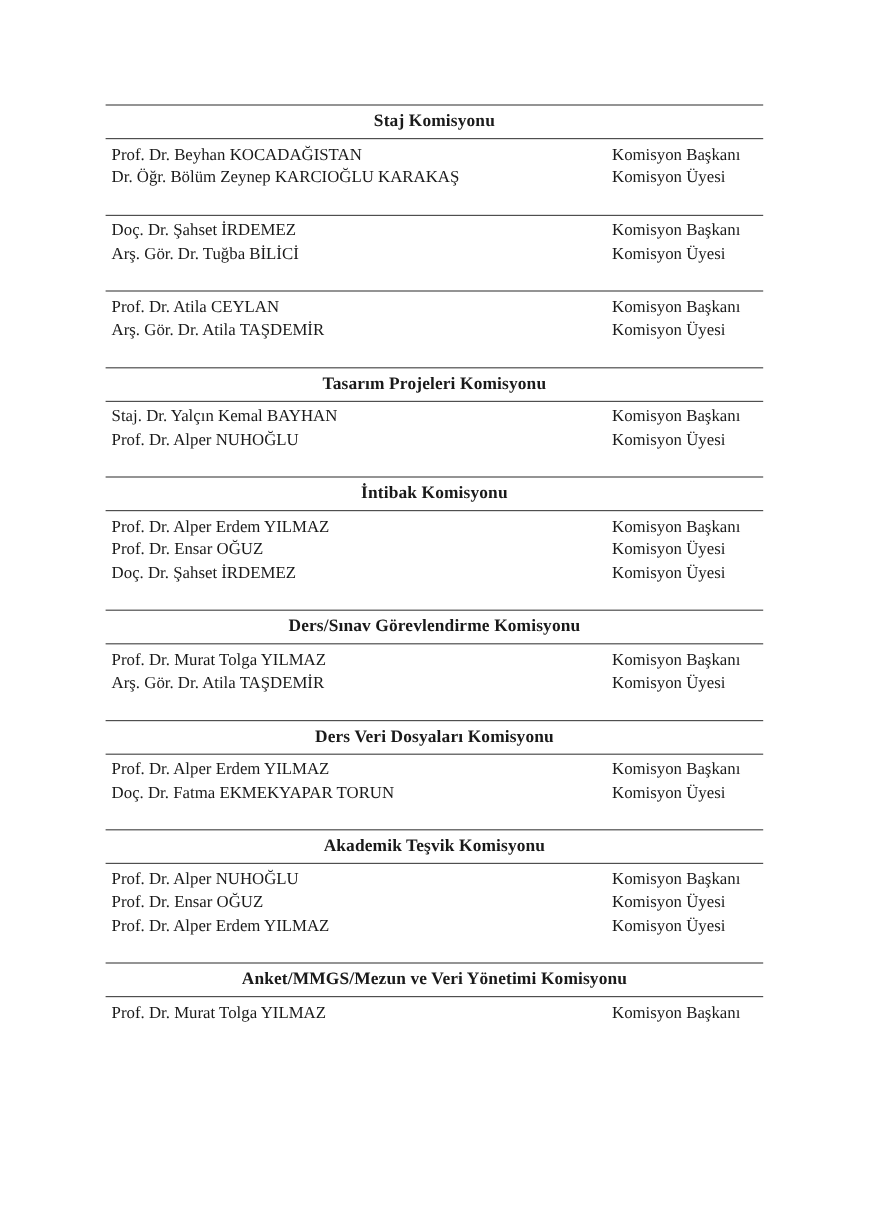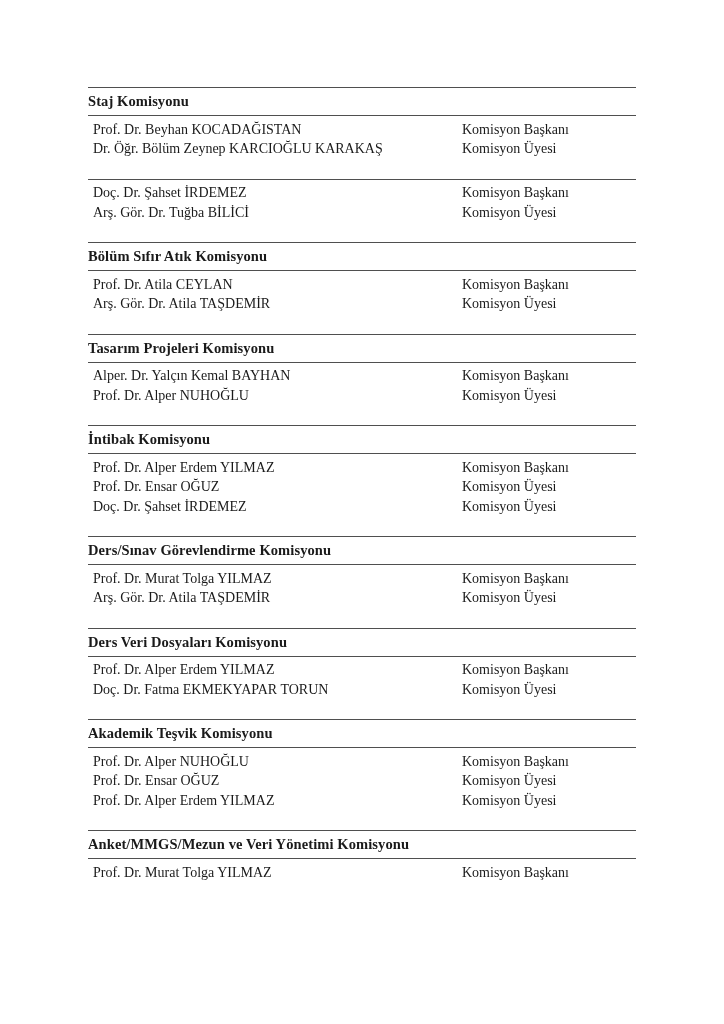--- a/index.html
+++ b/index.html
@@ -24,32 +24,33 @@
   }
   .section {
     border-top: 1.5px solid var(--line-color, #4f4f4f);
   }
   .section-title {
     margin: 0;
     padding: 5px 0;
     font-size: 14.5px;
     font-weight: bold;
     line-height: 17px;
-    text-align: left;
+    text-align: center;
     border-bottom: 1.5px solid var(--line-color, #4f4f4f);
     letter-spacing: 0.1px;
   }
   .rows {
     padding: 3.5px 0 20px 0;
   }
   .row {
     display: flex;
     padding-left: 5px;
     font-size: 14px;
     line-height: 19.5px;
+    gap: 48px;
   }
   .name {
     width: 369px;
     flex: 0 0 369px;
     white-space: nowrap;
   }
   .role {
     flex: 1;
     white-space: nowrap;
   }
@@ -82,39 +83,38 @@
   </div>
 
   <div class="row">
     <span class="name">Arş. Gör. Dr. Tuğba BİLİCİ</span>
     <span class="role">Komisyon Üyesi</span>
   </div>
 </div>
   </section>
 
   <section class="section">
-    <h2 class="section-title">Bölüm Sıfır Atık Komisyonu</h2>
     <div class="rows">
   <div class="row">
     <span class="name">Prof. Dr. Atila CEYLAN</span>
     <span class="role">Komisyon Başkanı</span>
   </div>
 
   <div class="row">
     <span class="name">Arş. Gör. Dr. Atila TAŞDEMİR</span>
     <span class="role">Komisyon Üyesi</span>
   </div>
 </div>
   </section>
 
   <section class="section">
     <h2 class="section-title">Tasarım Projeleri Komisyonu</h2>
     <div class="rows">
   <div class="row">
-    <span class="name">Alper. Dr. Yalçın Kemal BAYHAN</span>
+    <span class="name">Staj. Dr. Yalçın Kemal BAYHAN</span>
     <span class="role">Komisyon Başkanı</span>
   </div>
 
   <div class="row">
     <span class="name">Prof. Dr. Alper NUHOĞLU</span>
     <span class="role">Komisyon Üyesi</span>
   </div>
 </div>
   </section>
 

